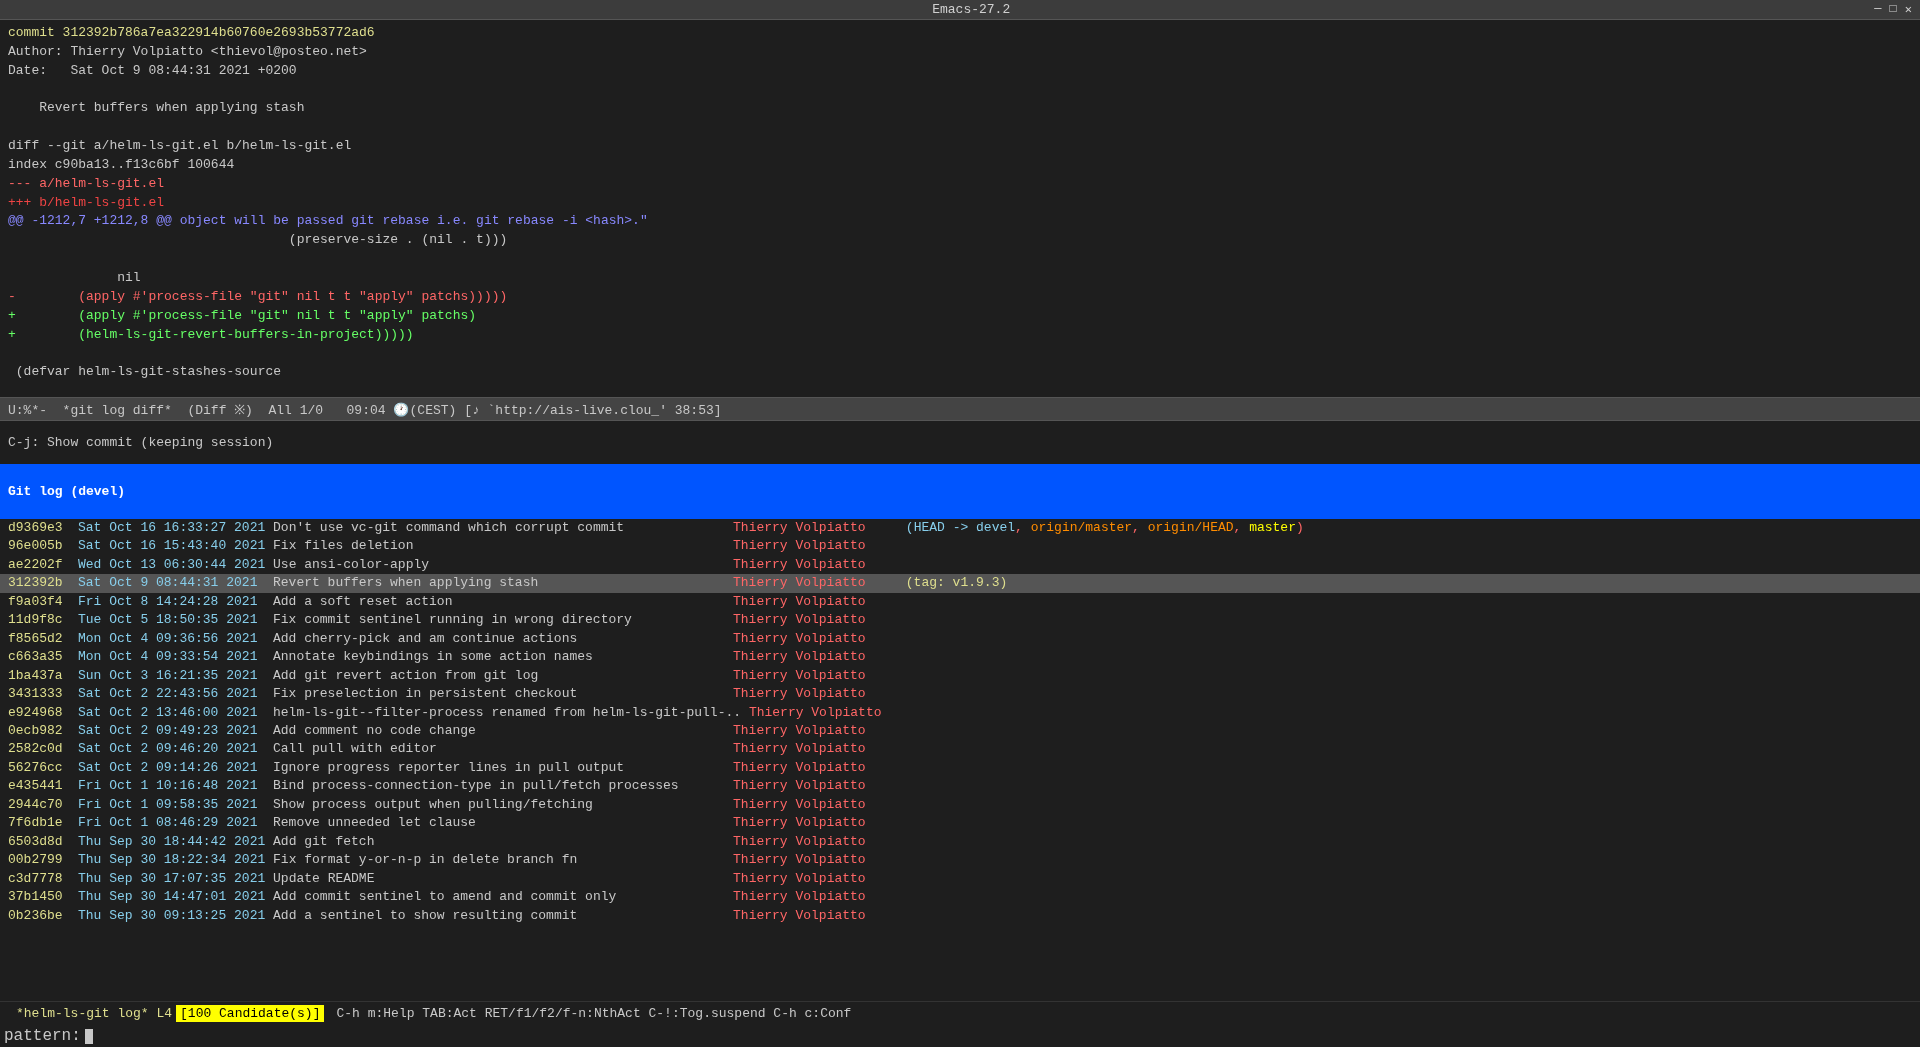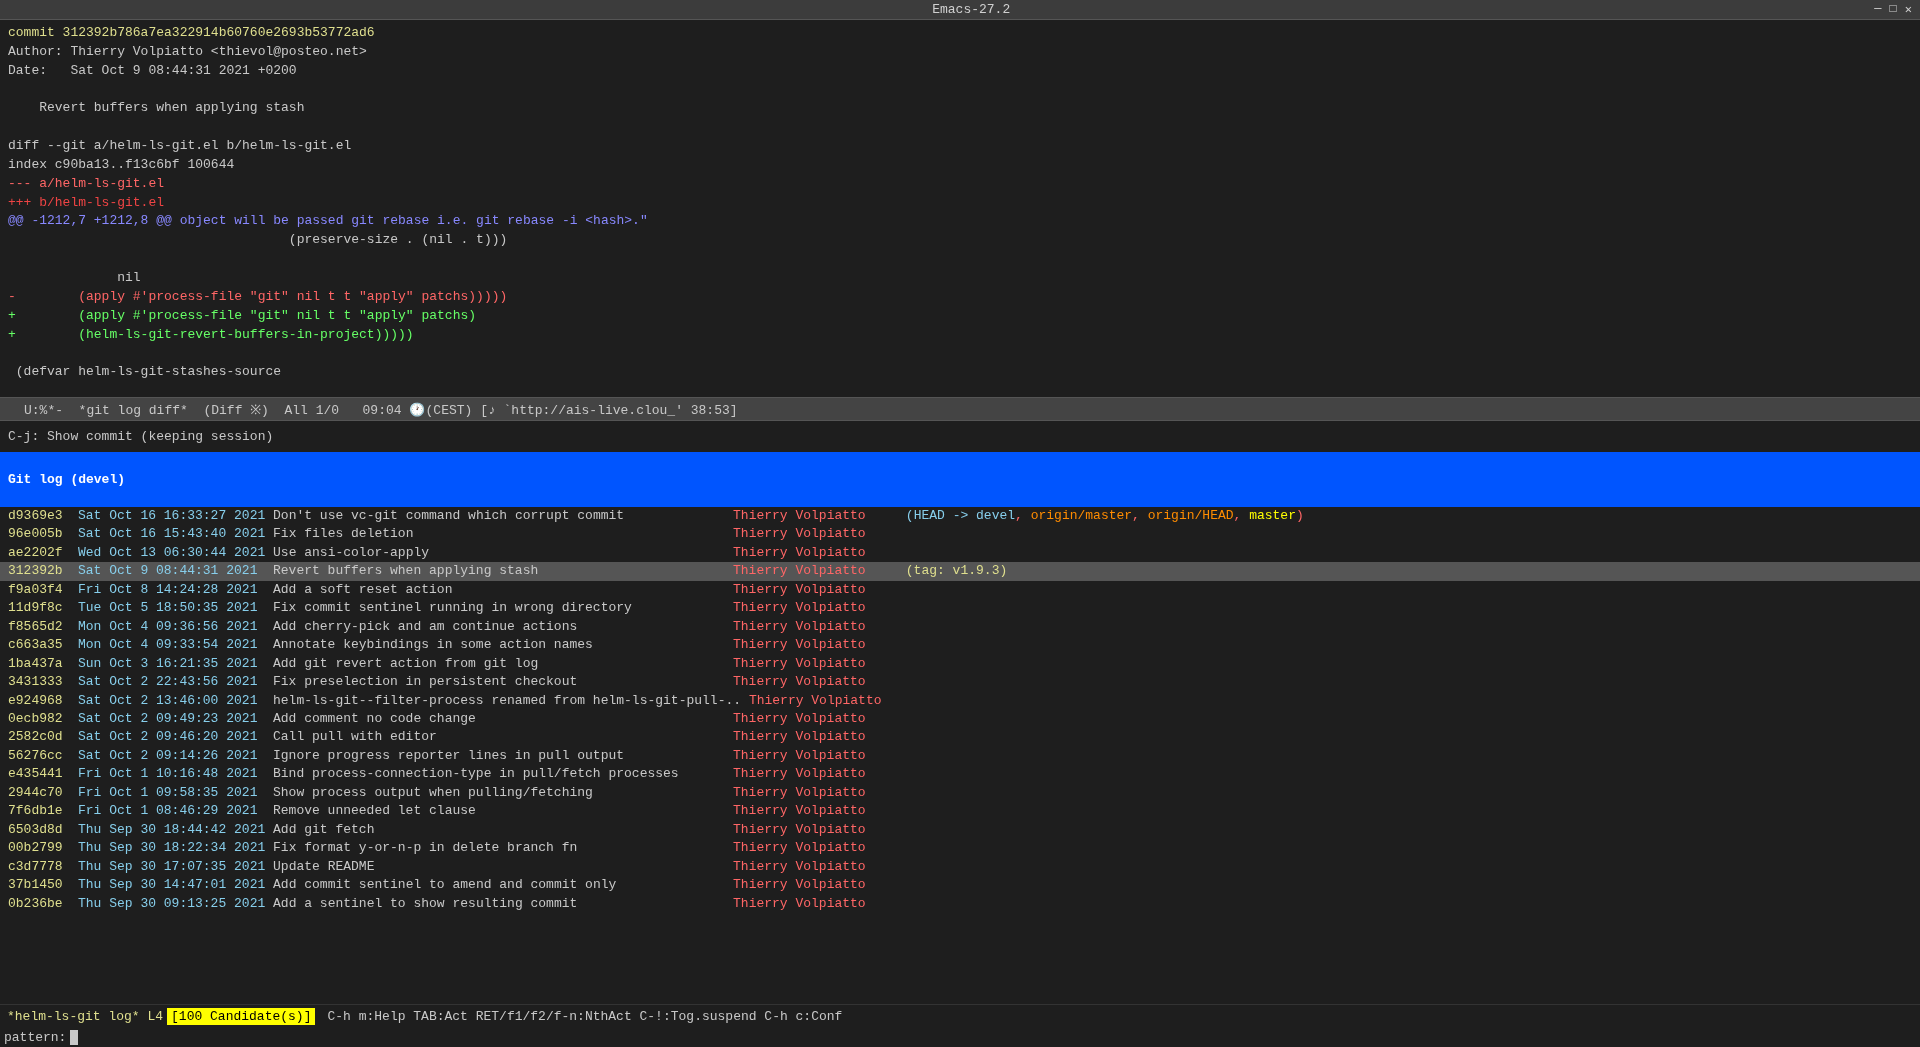--- a/index.html
+++ b/index.html
@@ -39,32 +39,32 @@
       overflow: hidden;
       line-height: 1.4;
     }
 
     .line { white-space: pre; line-height: 1.45; }
 
     
     #mode-line {
       background: #444;
       color: #c8c8c8;
-      padding: 2px 24px;
+      padding: 2px 8px;
       font-size: 13px;
       white-space: pre;
       border-top: 1px solid #555;
       border-bottom: 1px solid #555;
     }
 
     
     #cj-line {
       background: #1e1e1e;
       color: #c8c8c8;
-      padding: 8px 8px;
+      padding: 14px 8px;
       font-size: 13px;
       white-space: pre;
     }
 
     
     #gitlog-header {
       background: #0055ff;
       color: #ffffff;
       padding: 20px 8px;
       font-size: 13px;
@@ -93,21 +93,21 @@
     .col-date { color: #87ceeb; min-width: 195px; display: inline-block; }
     .col-msg { color: #c8c8c8; min-width: 460px; display: inline-block; }
     .col-author { color: #ff6666; min-width: 165px; display: inline-block; }
     .col-tags { color: #ff6666; }
 
     
     #bottom-status {
       background: #1e1e1e;
       display: flex;
       align-items: center;
-      padding: 2px 7px;
+      padding: 2px 16px;
       border-top: 1px solid #333;
       height: 24px;
     }
     #helm-label {
       background: #1e1e1e;
       color: #dfdf8e;
       font-size: 13px;
       white-space: pre;
     }
     #candidates-badge {
@@ -123,21 +123,21 @@
       white-space: pre;
       margin-left: 8px;
     }
 
     #pattern-line {
       background: #1e1e1e;
       padding: 2px 4px;
       display: flex;
       align-items: center;
       color: #c8c8c8;
-      font-size: 13px;
+      font-size: 16px;
       text-align: right;
     }
     #pattern-cursor {
       background: #c8c8c8;
       color: #1e1e1e;
       display: inline-block;
       width: 8px;
       height: 15px;
     }
 

